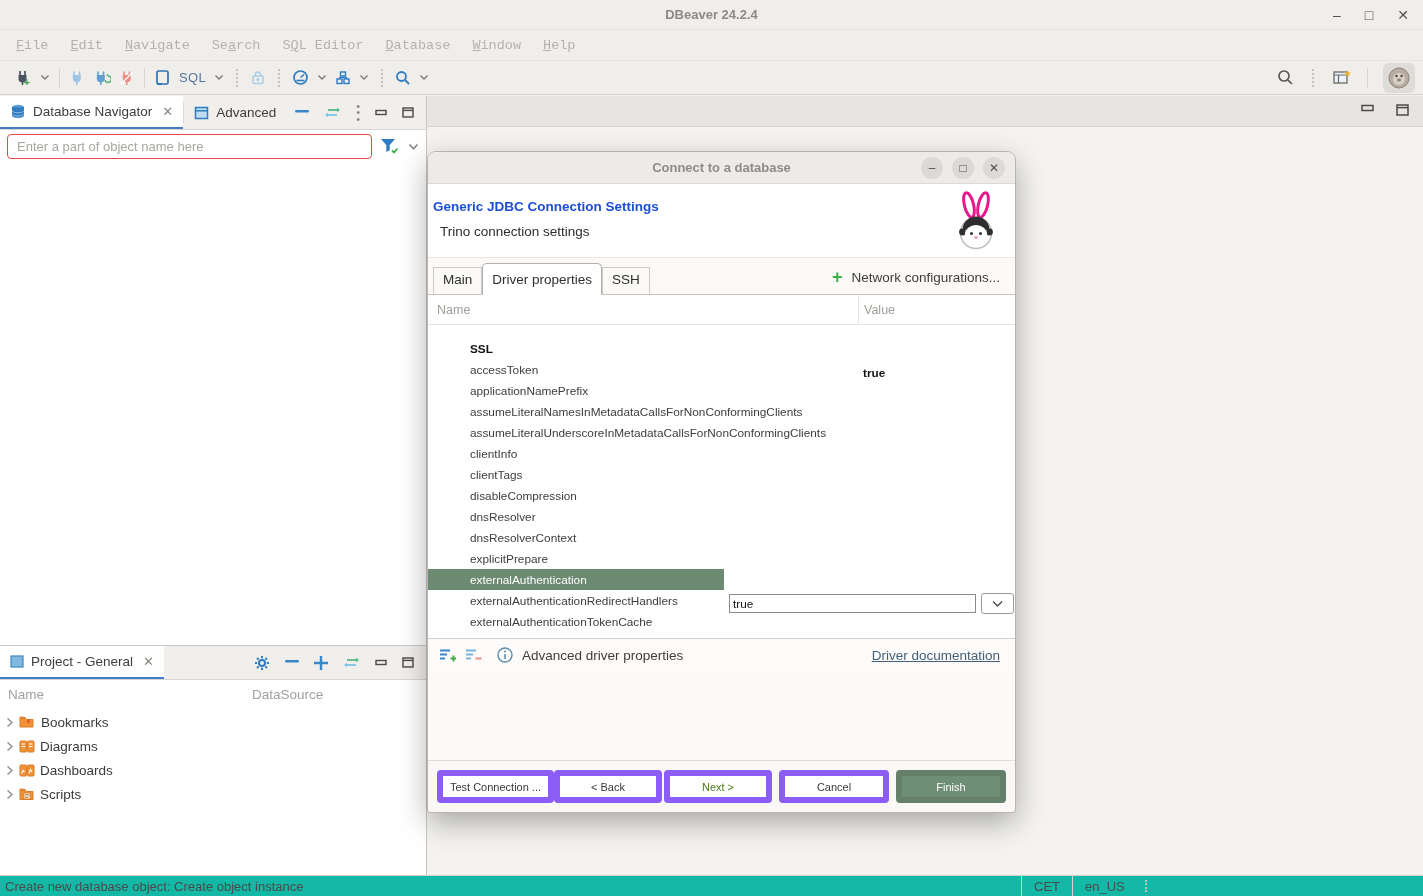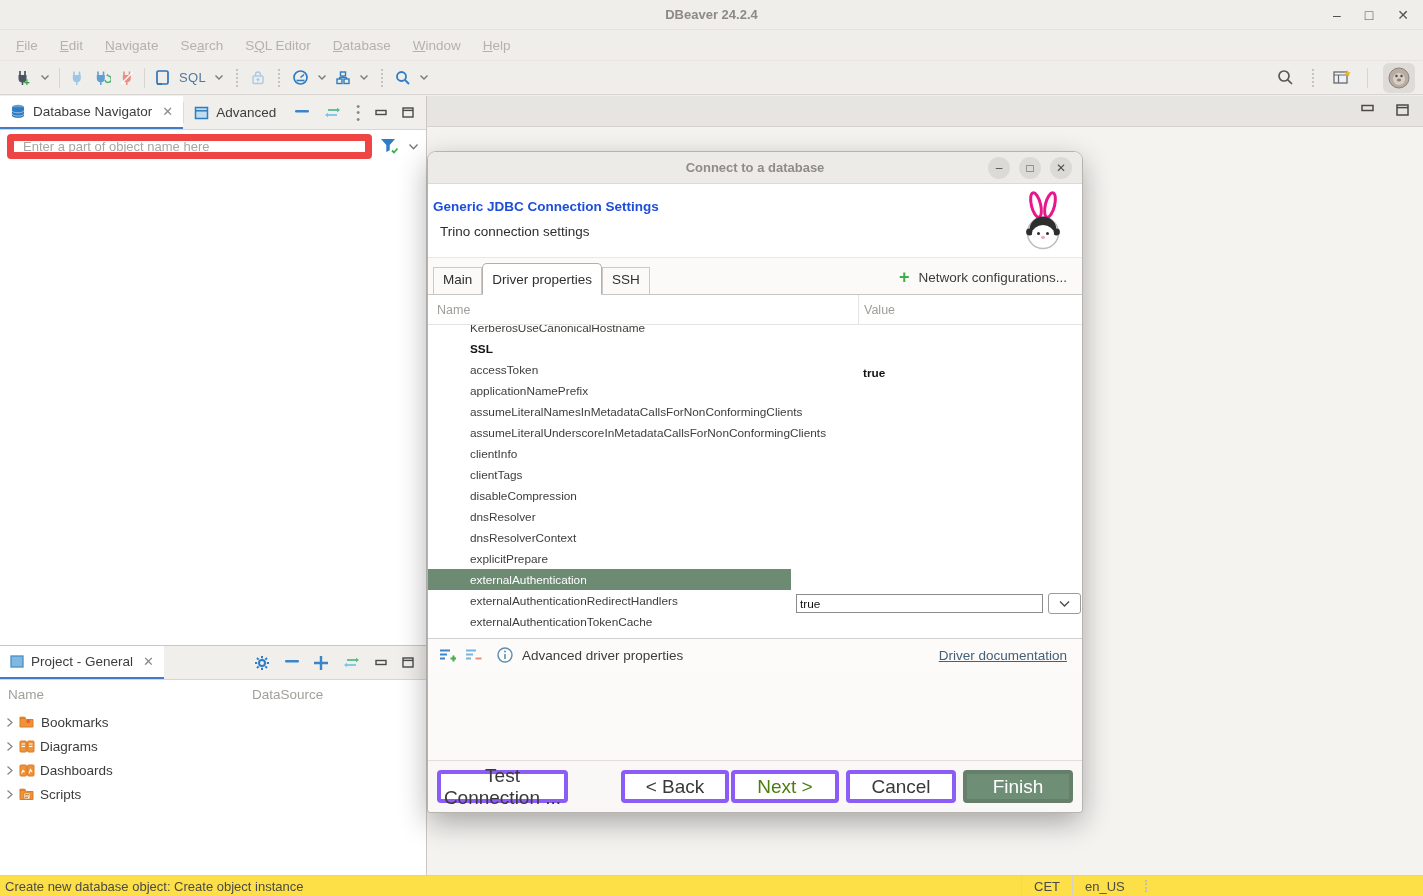--- a/index.html
+++ b/index.html
@@ -7,21 +7,21 @@
   body { font-family:"Liberation Sans","DejaVu Sans",sans-serif; background:#f0eeec; position:relative; }
 
   
   .titlebar { height:30px; background:#f0eeeb; border-bottom:1px solid #e4e1de;
     display:flex; align-items:center; justify-content:center; position:relative; }
   .titlebar .title { font-size:13px; font-weight:600; color:#8d8a85; }
   .win-controls { position:absolute; right:14px; top:0; height:100%; display:flex; gap:24px; align-items:center; color:#55524e; font-size:14px; }
   .win-controls span { cursor:default; }
 
   .menubar { height:31px; background:#f0eeeb; border-bottom:1px solid #e7e4e1;
-    display:flex; align-items:center; padding-left:5px; }
+    display:flex; align-items:center; padding-left:5px;font-family:Liberation Mono, monospace; }
   .menu-item { padding:0 11px; font-size:13.5px; color:#b6b1ac; white-space:nowrap; }
   .menu-item u { text-decoration-color:#b6b1ac; }
 
   .toolbar { height:34px; background:#f0eeeb; border-bottom:1px solid #d7d4d1;
     display:flex; align-items:center; padding:0 8px; position:relative; }
   .tb-group { display:flex; align-items:center; gap:8px; padding:0 6px; }
   .tb-sep { width:1px; height:20px; background:#d8d5d1; margin:0 3px; }
   .tb-dotsep { height:18px; border-left:2px dotted #c7c4c0; margin:0 6px; }
   .tb-sql-label { font-size:13px; font-weight:400; color:#53769c; letter-spacing:.3px; }
   .tb-right { position:absolute; right:8px; display:flex; align-items:center; gap:12px; }
@@ -37,40 +37,40 @@
   .panel-tabstrip { height:34px; background:#f1efec; border-bottom:1px solid #d8d5d2; display:flex; align-items:stretch; position:relative; }
   .ptab { display:flex; align-items:center; gap:7px; padding:0 10px; font-size:13.5px; color:#3e3d3b; position:relative; }
   .ptab.active { background:#fff; border-bottom:2px solid #3f7ec6; }
   .ptab .tab-close { color:#8b8884; font-size:13px; margin-left:3px; }
   .ptab-sep { width:1px; background:#dcd9d6; margin:6px 0; }
   .strip-icons { margin-left:auto; display:flex; align-items:center; gap:15px; padding-right:12px; }
   .blue-glyph { color:#3a86c8; font-weight:700; font-size:15px; line-height:1; }
   .dots-glyph { color:#8b8884; font-size:11px; letter-spacing:0; line-height:0.6; }
 
   .filter-row { height:33px; display:flex; align-items:center; padding:0 7px; gap:8px; background:#fff; }
-  .filter-input { flex:1; height:25px; border:7px solid #ef4444; border-radius:4px; padding:0 9px; font-size:13px; color:#444; background:#fff; font-family:inherit; }
+  .filter-input { flex:1; height:25px; border:1px solid #ef4444; border-radius:4px; padding:0 9px; font-size:13px; color:#444; background:#fff; font-family:inherit; }
   .filter-input::placeholder { color:#a9a6a1; }
 
   .nav-panel { position:absolute; top:0; left:0; right:0; height:549px; background:#fff; }
   .proj-panel { position:absolute; top:549px; left:0; right:0; bottom:0; background:#fff; border-top:1px solid #c9c6c3; }
   .proj-colheader { height:30px; position:relative; font-size:13.5px; color:#a3a09b; }
   .proj-colheader .c1 { position:absolute; left:8px; top:7px; }
   .proj-colheader .c2 { position:absolute; left:252px; top:7px; }
   .tree-row { height:24px; display:flex; align-items:center; gap:5px; padding-left:5px; font-size:13.5px; color:#3c3b39; }
 
   
-  .statusbar { position:absolute; bottom:0; left:0; right:0; height:21px; background:#fde047; border-top:1px solid #d2cfcc;
+  .statusbar { position:absolute; bottom:0; left:0; right:0; height:21px; background:#14b8a6; border-top:1px solid #d2cfcc;
     font-size:13px; color:#4b4a48; display:flex; align-items:center; padding-left:5px; }
   .status-right { position:absolute; left:1021px; top:0; height:100%; display:flex; align-items:center; }
   .status-cell { padding:0 12px; height:100%; display:flex; align-items:center; border-left:1px solid #d4d1ce; }
   .status-cell:last-of-type { border-right:1px solid #d4d1ce; }
   .status-grip { height:12px; border-left:2px dotted #c3c0bc; margin-left:8px; }
 
   
-  .dialog { position:absolute; left:428px; top:152px; width:654px; height:660px; background:#fbfaf8;
+  .dialog { position:absolute; left:428px; top:152px; width:587px; height:660px; background:#fbfaf8;
     border-radius:8px 8px 3px 3px; box-shadow:0 0 0 1px #b7b4b0, 0 10px 30px rgba(0,0,0,.33);
     display:flex; flex-direction:column; z-index:10; }
   .dlg-titlebar { height:32px; background:#edebe8; border-radius:8px 8px 0 0; border-bottom:1px solid #dcd9d6;
     display:flex; align-items:center; justify-content:center; position:relative; }
   .dlg-title { font-size:13px; font-weight:600; color:#8f8c88; }
   .dlg-controls { position:absolute; right:10px; display:flex; gap:9px; }
   .dlg-ctl { width:22px; height:22px; border-radius:50%; background:#dcdad7; color:#504e4b;
     display:flex; align-items:center; justify-content:center; font-size:12px; }
 
   .dlg-header { height:74px; background:#fff; border-bottom:1px solid #eae8e5; position:relative; padding:15px 16px 0 5px; }
@@ -98,21 +98,21 @@
   .prow.bold .pname, .prow.bold .pval { font-weight:700; color:#141414; }
   .prow.selected .pname { background:#6d8a72; color:#ffffff; height:100%; display:flex; align-items:center; }
   .val-editor { width:247px; height:19px; border:1px solid #8b8b89; font-size:11.8px; padding:0 3px; color:#141414; font-family:inherit; background:#fff; }
   .combo-btn { width:33px; height:21px; border:1px solid #9d9b98; border-radius:3px; background:#fff;
     display:flex; align-items:center; justify-content:center; margin-left:5px; margin-right:1px; }
 
   .dlg-propfooter { height:32px; background:#fcfbf9; display:flex; align-items:center; gap:9px; padding:0 15px 0 11px; font-size:13.5px; color:#3e3d3b; }
   .doc-link { margin-left:auto; color:#44607a; text-decoration:underline; font-size:13.5px; }
   .dlg-filler { flex:1; background:#fbfaf8; }
   .dlg-buttonbar { height:52px; background:#f9f8f6; border-top:1px solid #e1deda; display:flex; align-items:center; padding:0 9px; border-radius:0 0 3px 3px; }
-  .btn { height:33px; border:4px solid #8b5cf6; border-radius:4px; background:#fff; font-size:19px; color:#3a3938;
+  .btn { height:33px; border:6px solid #8b5cf6; border-radius:4px; background:#fff; font-size:11px; color:#3a3938;
     display:flex; align-items:center; justify-content:center; font-family:inherit; }
   .btn-test { width:131px; }
   .right-btns { margin-left:auto; display:flex; gap:7px; align-items:center; }
   .pair { display:flex; gap:2px; }
   .btn-back { width:108px; }
   .btn-next { width:108px; color:#4d7c0f; }
   .btn-cancel { width:110px; }
   .btn-finish { width:110px; background:#6f8e76; border-color:#657f6b; color:#fff; }
   svg { display:block; }
 </style>
@@ -530,21 +530,20 @@
   </div>
 
   <div class="dlg-colheader">
     <div class="colname">Name</div>
     <div class="colvalue">Value</div>
   </div>
 
   <div class="dlg-table">
     <div class="rows" id="prop-rows">
         <div class="prow">
-          <div class="pname">KerberosUseCanonicalHostname</div>
           <div class="pval"></div>
         </div>
         <div class="prow bold">
           <div class="pname">SSL</div>
           <div class="pval">true</div>
         </div>
         <div class="prow">
           <div class="pname">accessToken</div>
           <div class="pval"></div>
         </div>

